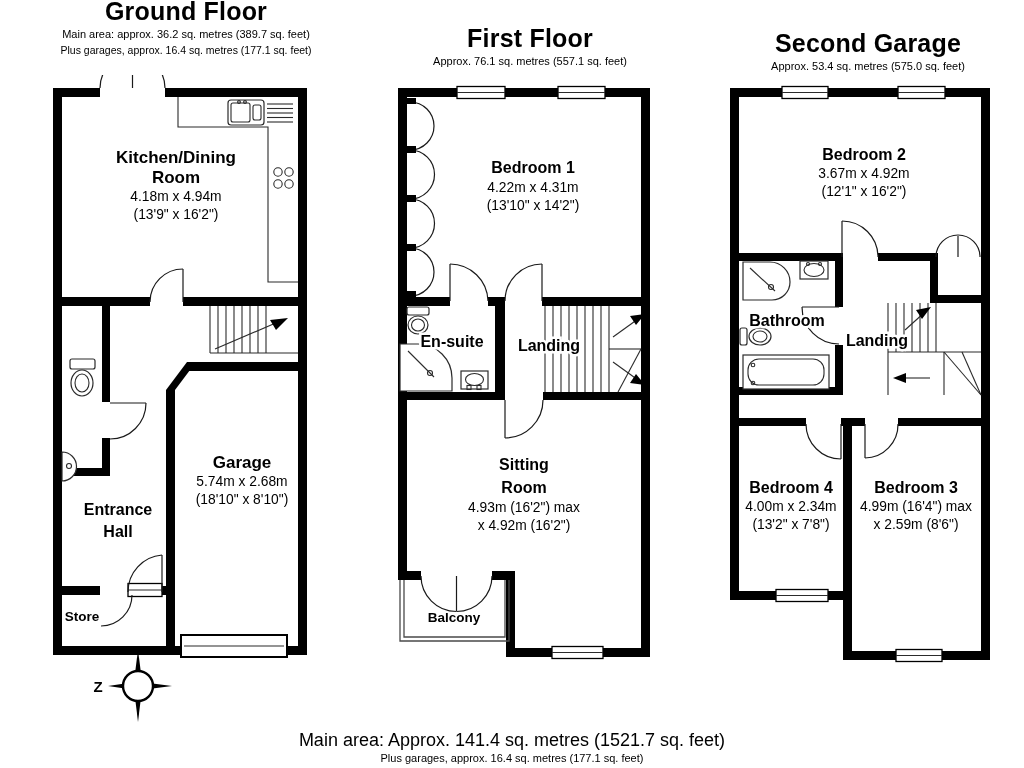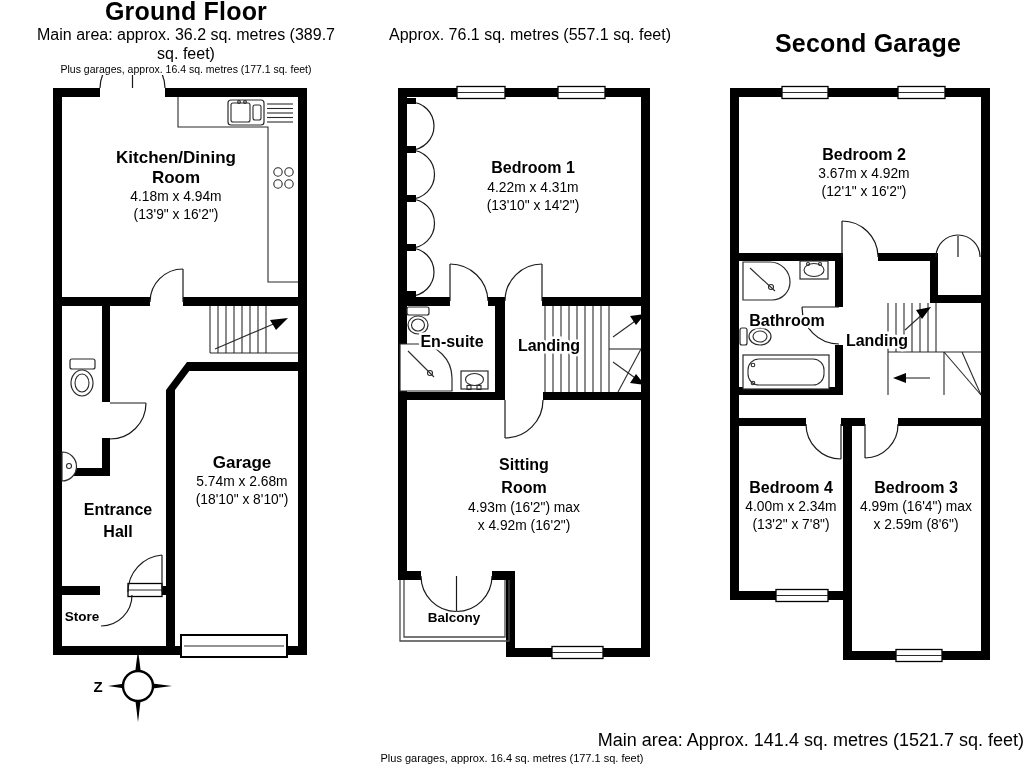--- a/index.html
+++ b/index.html
@@ -1,23 +1,23 @@
 <!DOCTYPE html>
 <html><head>
 <meta charset="utf-8">
 <style>
   html,body{margin:0;padding:0;background:#fff;}
   body{width:1024px;height:768px;position:relative;overflow:hidden;
        font-family:"Liberation Sans",sans-serif;color:#000;}
   .tblock{position:absolute;text-align:center;}
   .title{font-weight:bold;font-size:25px;line-height:27px;letter-spacing:.2px;}
-  .subtitle{font-size:16px;line-height:19px;}
+  .subtitle{font-size:11px;line-height:19px;}
   .note{font-size:10.5px;line-height:13px;}
   .footer{position:absolute;top:729px;left:0;width:1024px;text-align:center;}
-  .footer-main{font-size:18px;line-height:22px;text-align:right;}
+  .footer-main{font-size:18px;line-height:22px;}
   .footer-note{font-size:11px;line-height:14px;}
   svg{position:absolute;}
   #svg-ground{left:40px;top:75px;}
   #svg-first{left:390px;top:80px;}
   #svg-second{left:720px;top:80px;}
   svg text{font-family:"Liberation Sans",sans-serif;fill:#000;text-anchor:middle;}
   .rname{font-weight:bold;font-size:16px;}
   .rname-lg{font-size:17px;}
   .rname-sm{font-size:13.5px;}
   .rdim{font-size:13.8px;}
@@ -32,24 +32,26 @@
 </style>
 </head>
 <body>
 
 <div class="tblock" style="left:30px;top:-2px;width:312px;">
   <div class="title">Ground Floor</div>
   <div class="subtitle">Main area: approx. 36.2 sq. metres (389.7 sq. feet)</div>
   <div class="note">Plus garages, approx. 16.4 sq. metres (177.1 sq. feet)</div>
 </div>
 <div class="tblock" style="left:380px;top:25px;width:300px;">
+  <div class="title">First Floor</div>
   <div class="subtitle">Approx. 76.1 sq. metres (557.1 sq. feet)</div>
 </div>
 <div class="tblock" style="left:718px;top:30px;width:300px;">
   <div class="title">Second Garage</div>
+  <div class="subtitle">Approx. 53.4 sq. metres (575.0 sq. feet)</div>
 </div>
 
 <svg id="svg-ground" width="290" height="650" viewBox="40 75 290 650">
   <g>
     <rect class="wall" x="53" y="88" width="47" height="9"></rect>
     <rect class="wall" x="165" y="88" width="142" height="9"></rect>
     <rect class="wall" x="53" y="88" width="9" height="567"></rect>
     <rect class="wall" x="298" y="88" width="9" height="567"></rect>
     <rect class="wall" x="53" y="646" width="254" height="9"></rect>
     <rect class="wall" x="53" y="297" width="97" height="9"></rect>

